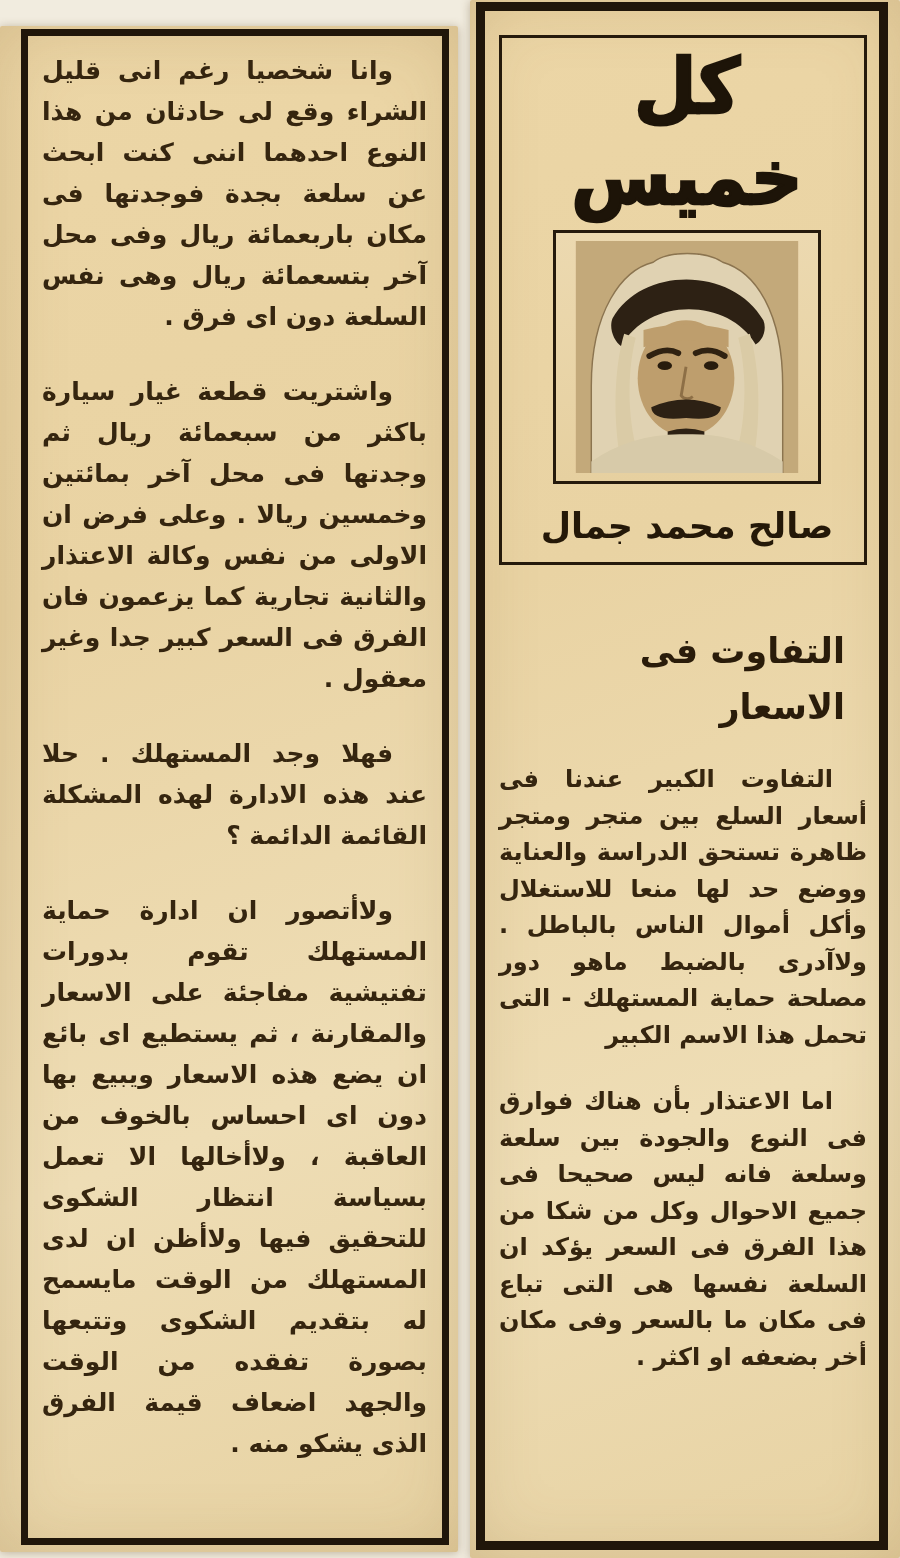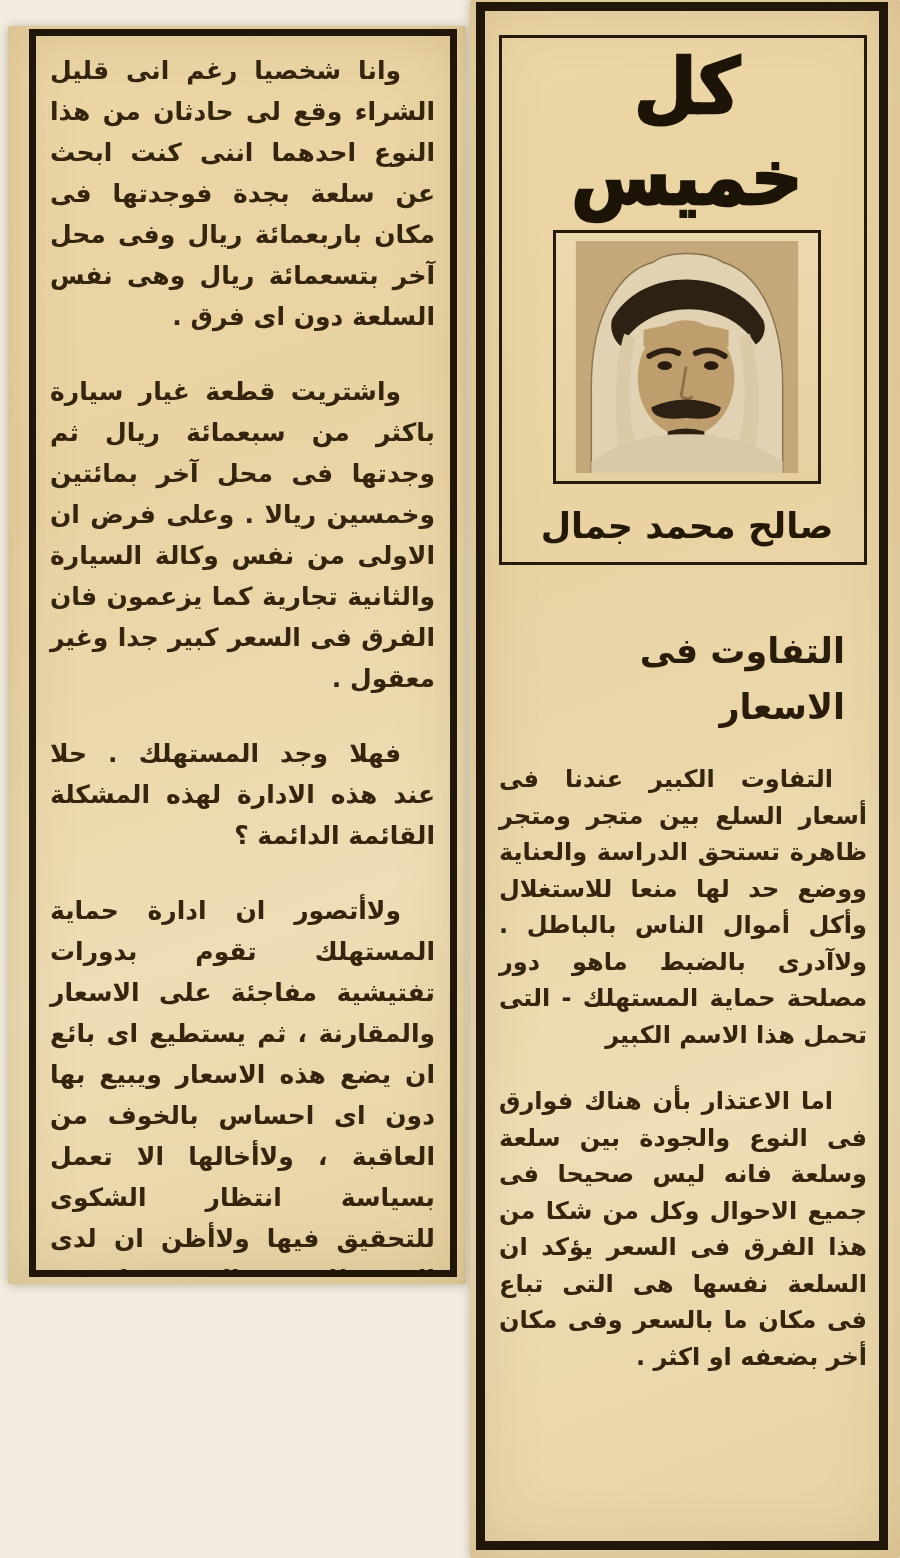--- a/index.html
+++ b/index.html
@@ -12,21 +12,21 @@
   }
   .page{position:absolute;inset:0;}
 
   
   .clip{
     position:absolute;
     background:linear-gradient(160deg,#ecd6a6 0%,#e9d3a3 35%,#eeddb5 70%,#e7d2a2 100%);
     box-shadow:0 1px 10px rgba(95,70,35,.35), inset 0 0 70px rgba(125,92,40,.20);
     border-radius:2px;
   }
-  .left-clip{left:8px;top:26px;width:458px;height:1258px;}
+  .left-clip{left:0;top:26px;width:458px;height:1526px;}
   .right-clip{left:470px;top:0;width:430px;height:1558px;}
 
   .frame{
     position:absolute;
     border:7px solid #20160a;
     overflow:hidden;
   }
   .left-frame{
     left:21px;top:3px;right:9px;bottom:7px;
     padding:14px 15px 10px 14px;
@@ -99,21 +99,21 @@
   }
 </style>
 </head>
 <body>
 
 <div class="page">
 
   <article class="clip left-clip" dir="rtl">
     <div class="frame left-frame">
       <p class="body-text">وانا شخصيا رغم انى قليل الشراء وقع لى حادثان من هذا النوع احدهما اننى كنت ابحث عن سلعة بجدة فوجدتها فى مكان باربعمائة ريال وفى محل آخر بتسعمائة ريال وهى نفس السلعة دون اى فرق .</p>
-      <p class="body-text">واشتريت قطعة غيار سيارة باكثر من سبعمائة ريال ثم وجدتها فى محل آخر بمائتين وخمسين ريالا . وعلى فرض ان الاولى من نفس وكالة السيارة والثانية تجارية كما يزعمون فان الفرق فى السعر كبير جدا وغير معقول .</p>
+      <p class="body-text">واشتريت قطعة غيار سيارة باكثر من سبعمائة ريال ثم وجدتها فى محل آخر بمائتين وخمسين ريالا . وعلى فرض ان الاولى من نفس وكالة الاعتذار والثانية تجارية كما يزعمون فان الفرق فى السعر كبير جدا وغير معقول .</p>
       <p class="body-text">فهلا وجد المستهلك . حلا عند هذه الادارة لهذه المشكلة القائمة الدائمة ؟</p>
       <p class="body-text">ولاأتصور ان ادارة حماية المستهلك تقوم بدورات تفتيشية مفاجئة على الاسعار والمقارنة ، ثم يستطيع اى بائع ان يضع هذه الاسعار ويبيع بها دون اى احساس بالخوف من العاقبة ، ولاأخالها الا تعمل بسياسة انتظار الشكوى للتحقيق فيها ولاأظن ان لدى المستهلك من الوقت مايسمح له بتقديم الشكوى وتتبعها بصورة تفقده من الوقت والجهد اضعاف قيمة الفرق الذى يشكو منه .</p>
     </div>
   </article>
 
   <article class="clip right-clip" dir="rtl">
     <div class="frame right-frame">
 
       <header class="masthead-box">
         <div class="masthead">كل خميس</div>

